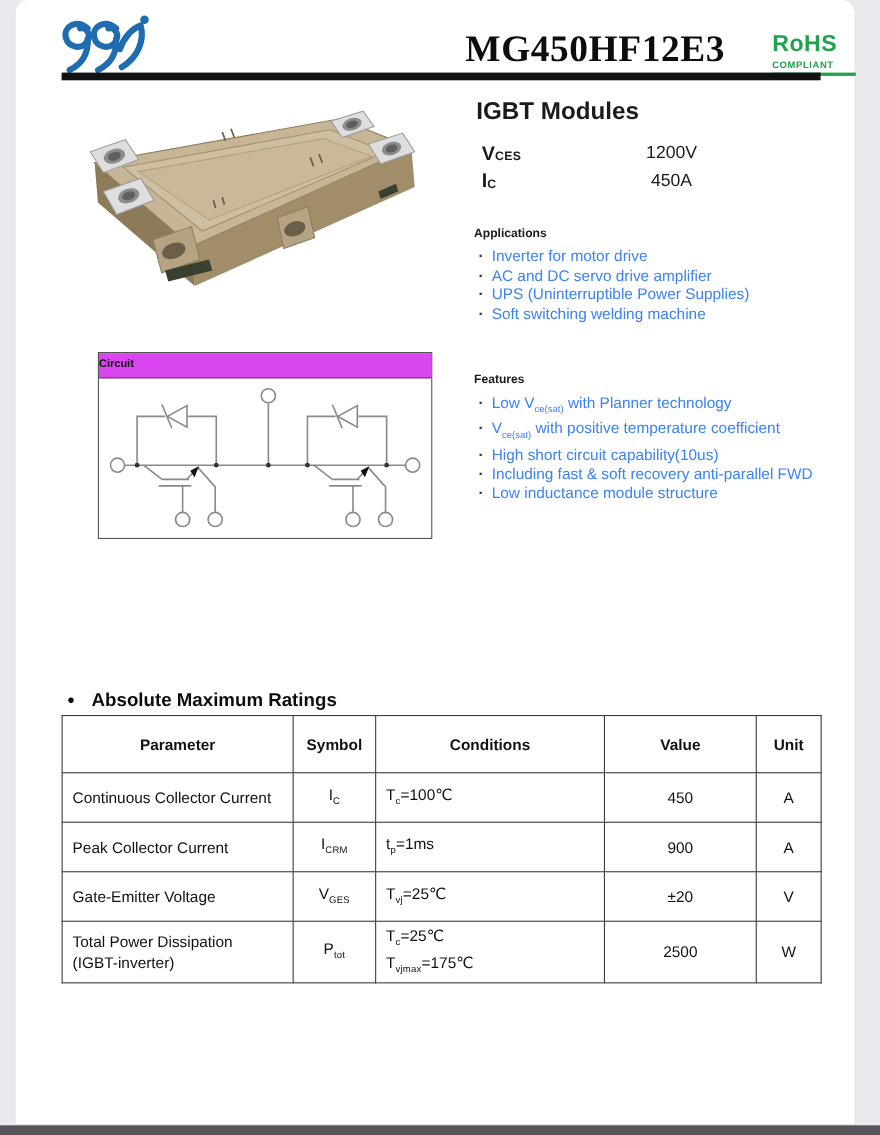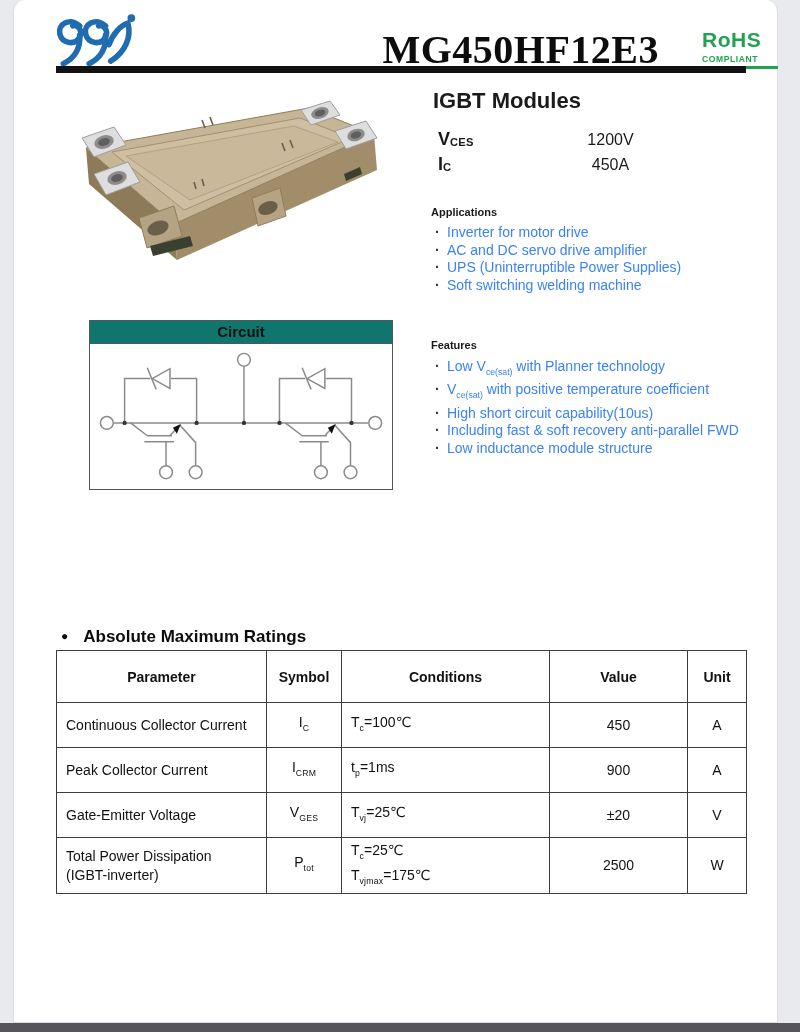--- a/index.html
+++ b/index.html
@@ -14,21 +14,21 @@
     background:#ffffff;border:1px solid #dcdce2;border-top:none;
     border-radius:12px 12px 0 0;box-sizing:border-box;
   }
   .bottom-bar{position:absolute;left:0;top:1023px;width:800px;height:9px;background:#55555b;}
   .abs{position:absolute;}
 
   
   .logo{left:38px;top:12px;width:95px;height:62px;}
   .part-number{
     right:118px;top:26px;font-family:"Liberation Serif","DejaVu Serif",serif;
-    font-weight:bold;font-size:40px;letter-spacing:0.5px;color:#0d0d0d;white-space:nowrap;
+    font-weight:bold;font-size:34px;letter-spacing:0.5px;color:#0d0d0d;white-space:nowrap;
   }
   .rohs{left:652px;top:29px;width:84px;text-align:left;color:#21a24f;margin-left:36px;}
   .rohs-main{font-size:21px;font-weight:bold;line-height:22px;letter-spacing:0.5px;}
   .rohs-sub{font-size:8.5px;font-weight:bold;letter-spacing:0.6px;margin-top:3px;}
   .rohs-underline{width:76px;height:3px;background:#21a24f;margin-top:2px;}
   .header-rule{left:42px;top:66px;width:690px;height:7px;background:#121212;}
 
   
   .igbt-title{left:419px;top:88px;font-size:22px;font-weight:bold;}
   .spec-list{left:424px;top:127px;width:300px;}
@@ -41,22 +41,22 @@
   .feat-title{left:417px;top:339px;}
   ul.dotlist{list-style:none;margin:0;padding:0;font-size:14px;color:#3b82f6;}
   ul.dotlist li{position:relative;padding-left:13px;line-height:17.6px;}
   ul.dotlist li::before{content:"·";position:absolute;left:1px;top:0;font-weight:700;color:#333;}
   .apps-list{left:420px;top:224px;width:310px;}
   .feat-list{left:420px;top:358px;width:320px;}
   .feat-list sub, .apps-list sub{font-size:0.62em;}
 
   
   .circuit-box{left:75px;top:320px;width:304px;height:170px;border:1px solid #555;box-sizing:border-box;background:#fff;}
-  .circuit-header{height:22px;background:#0f766e;border-bottom:1px solid #555;
-    text-align:center;font-weight:bold;font-size:15px;line-height:22px;color:#111;}
+  .circuit-header{height:22px;background:#d946ef;border-bottom:1px solid #555;
+    font-weight:bold;font-size:10px;line-height:22px;color:#111;}
 
   
   .amr-heading{left:47px;top:627px;font-size:17px;font-weight:bold;color:#0d0d0d;}
   .amr-heading::before{content:"●";font-size:12px;margin-right:15px;vertical-align:2px;}
   .ratings-table{left:42px;top:650px;}
   table{border-collapse:collapse;table-layout:fixed;width:690px;font-size:14px;color:#111;}
   th,td{border:1px solid #3c3c3c;padding:0;box-sizing:border-box;}
   th{font-weight:bold;height:52px;text-align:center;}
   td{height:45px;text-align:center;line-height:19px;}
   tr:last-of-type td{height:56px;}

